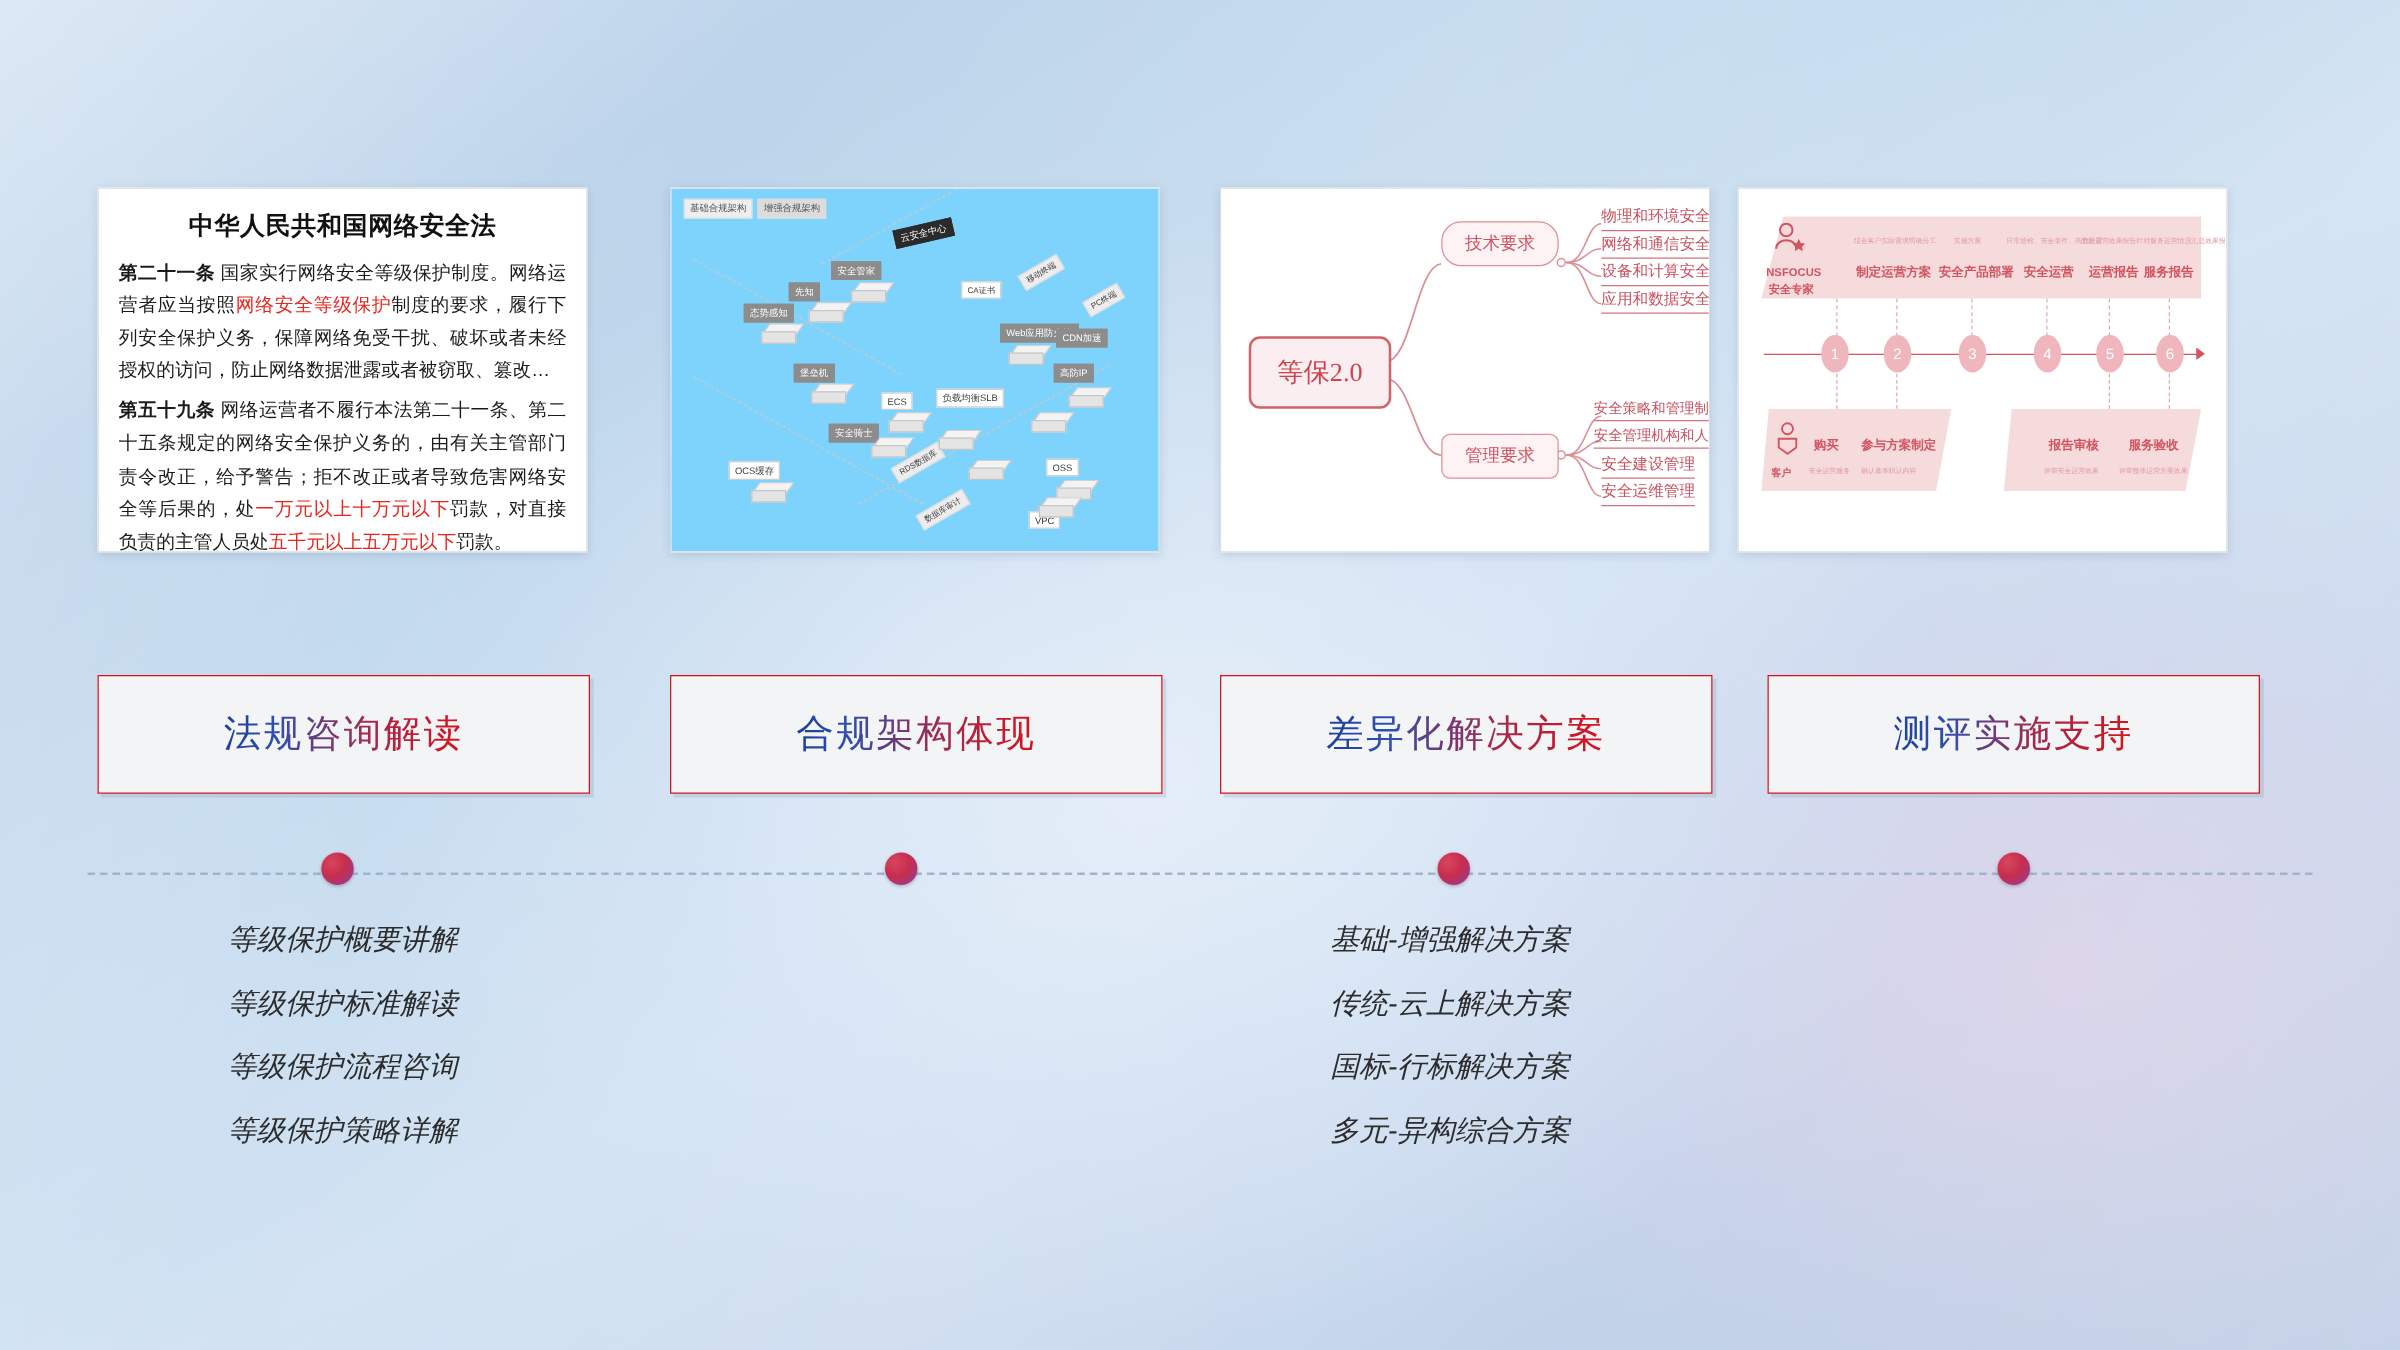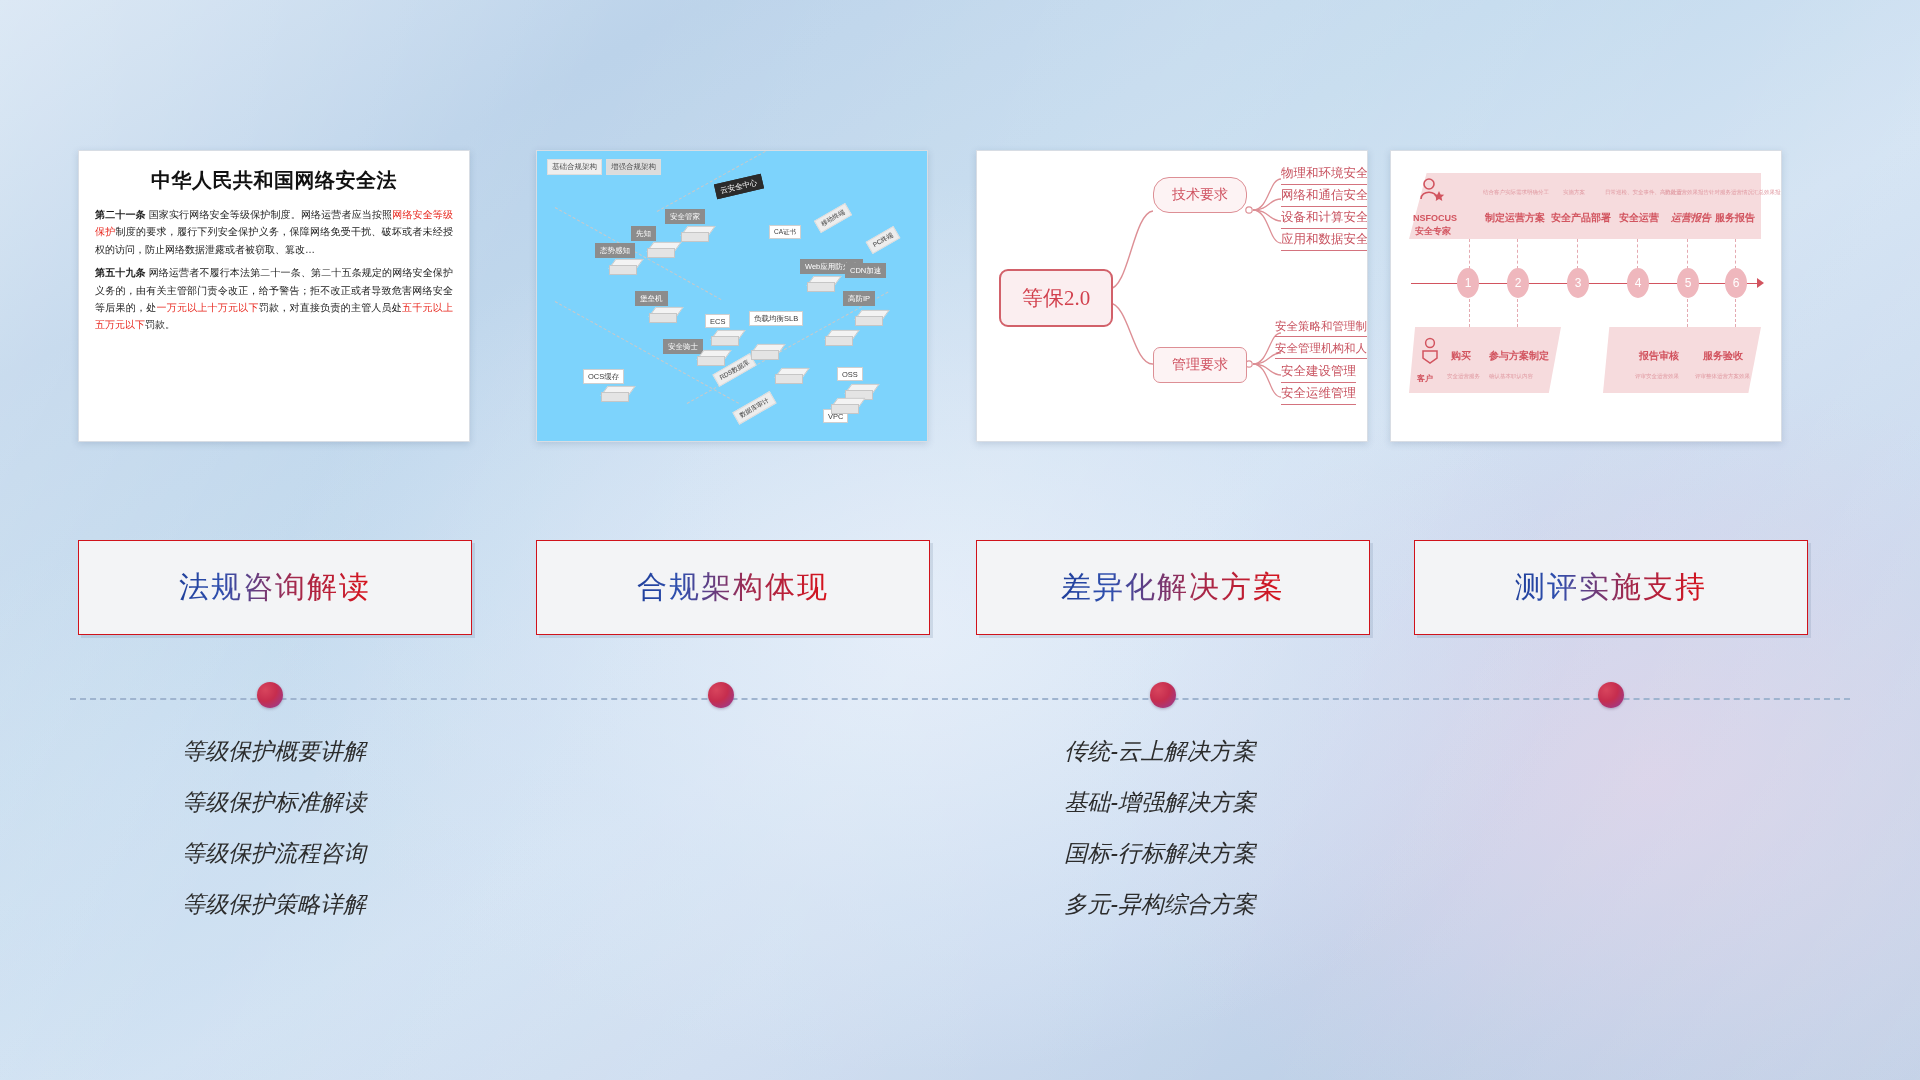--- a/index.html
+++ b/index.html
@@ -22,21 +22,21 @@
   .card{position:absolute;top:150px;width:390px;height:290px;background:#fff;
         border:1px solid #d8dde4;box-shadow:0 2px 7px rgba(40,70,110,.17);overflow:hidden;}
   #card1{left:78px;}
   #card2{left:536px;}
   #card3{left:976px;}
   #card4{left:1390px;}
 
   
   .law{padding:14px 16px 6px 16px;box-sizing:border-box;height:100%;}
   .law-title{text-align:center;font-weight:bold;font-size:20px;color:#111;letter-spacing:.5px;margin:2px 0 12px;}
-  .law-p{font-size:10px;line-height:1.74;color:#1b1b1b;text-align:justify;margin:0 0 6px;}
+  .law-p{font-size:15px;line-height:1.74;color:#1b1b1b;text-align:justify;margin:0 0 6px;}
   .law-p b{font-weight:bold;}
   .law-p .hl{color:#e8251c;}
 
   
   .arch{position:relative;width:100%;height:100%;background:#7dd3fc;filter:blur(.35px);}
   .arch-tabs{position:absolute;left:10px;top:8px;display:flex;gap:4px;}
   .arch-tab{font-size:7.5px;color:#555;padding:2px 4px;background:#eee;border:1px solid #ddd;}
   .arch-tab.on{background:#dcdcdc;}
   .arch-chip{position:absolute;font-size:7.5px;color:#3a3a3a;background:#ededed;border:1px solid #dcdcdc;padding:1.5px 4px;white-space:nowrap;}
   .arch-chip.dark{background:#8c8c8c;color:#fff;border-color:#8c8c8c;}
@@ -263,21 +263,21 @@
       <div class="nsf-main" style="left:22px;top:62px;font-size:9px;">NSFOCUS</div>
       <div class="nsf-main" style="left:24px;top:74px;font-size:9px;">安全专家</div>
 
       <div class="nsf-sub" style="left:92px;top:38px;">结合客户实际需求明确分工</div>
       <div class="nsf-main" style="left:94px;top:60px;">制定运营方案</div>
       <div class="nsf-sub" style="left:172px;top:38px;">实施方案</div>
       <div class="nsf-main" style="left:160px;top:60px;">安全产品部署</div>
       <div class="nsf-sub" style="left:214px;top:38px;">日常巡检、安全事件、高危处置</div>
       <div class="nsf-main" style="left:228px;top:60px;">安全运营</div>
       <div class="nsf-sub" style="left:274px;top:38px;">阶段运营效果报告</div>
-      <div class="nsf-main" style="left:280px;top:60px;font-style:italic;">运营报告</div>
+      <div class="nsf-main" style="left:280px;top:60px;">运营报告</div>
       <div class="nsf-sub" style="left:318px;top:38px;">针对服务运营情况汇总效果报告</div>
       <div class="nsf-main" style="left:324px;top:60px;">服务报告</div>
 
       <div class="nsf-dash" style="left:78px;top:88px;height:30px;"></div>
       <div class="nsf-dash" style="left:126px;top:88px;height:30px;"></div>
       <div class="nsf-dash" style="left:186px;top:88px;height:30px;"></div>
       <div class="nsf-dash" style="left:246px;top:88px;height:30px;"></div>
       <div class="nsf-dash" style="left:296px;top:88px;height:30px;"></div>
       <div class="nsf-dash" style="left:344px;top:88px;height:30px;"></div>
 
@@ -341,18 +341,18 @@
 </div>
 
 <div class="lists">
   <div class="col c1">
     <div class="li">等级保护概要讲解</div>
     <div class="li">等级保护标准解读</div>
     <div class="li">等级保护流程咨询</div>
     <div class="li">等级保护策略详解</div>
   </div>
   <div class="col c3">
+    <div class="li">基础-增强解决方案</div>
     <div class="li">传统-云上解决方案</div>
-    <div class="li">基础-增强解决方案</div>
     <div class="li">国标-行标解决方案</div>
     <div class="li">多元-异构综合方案</div>
   </div>
 </div>
 
 </body></html>

